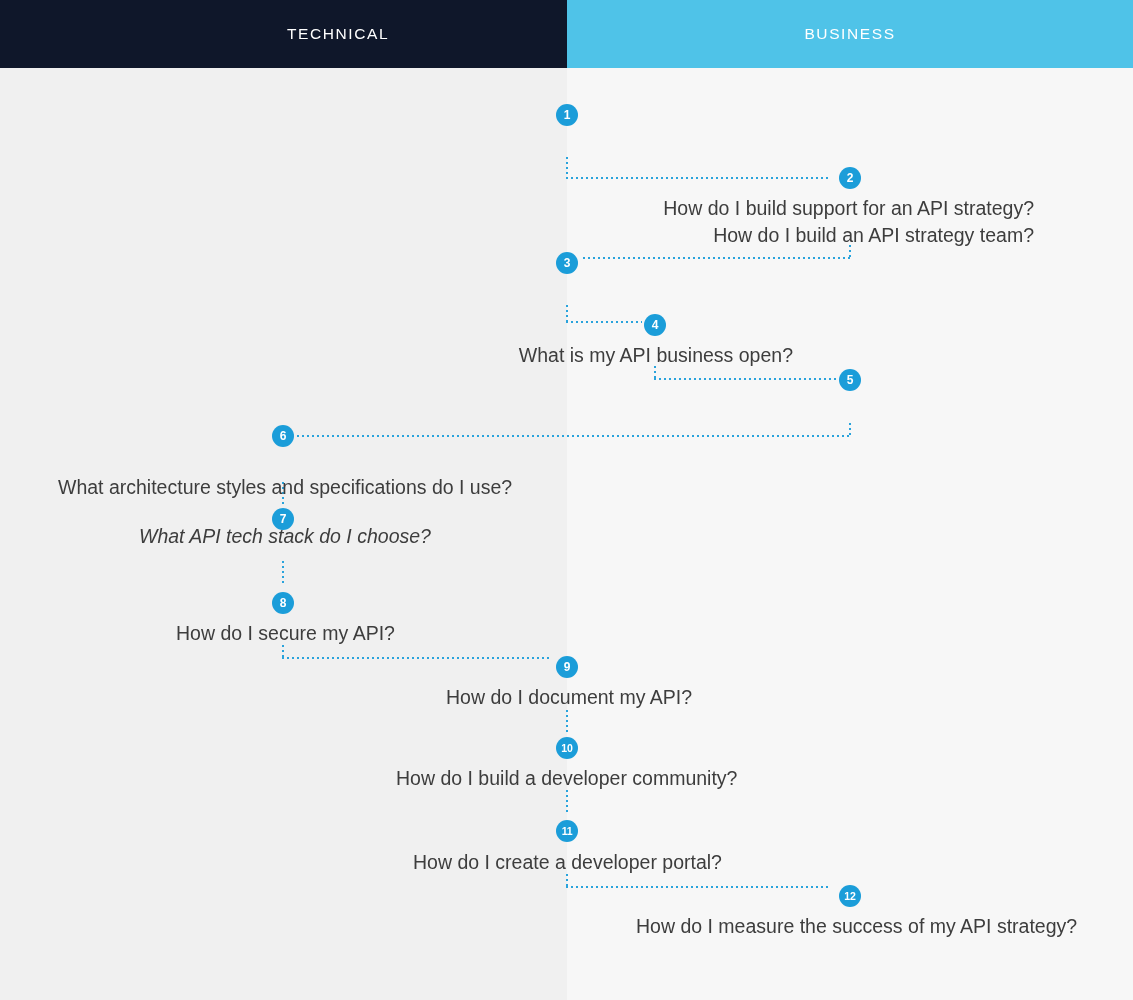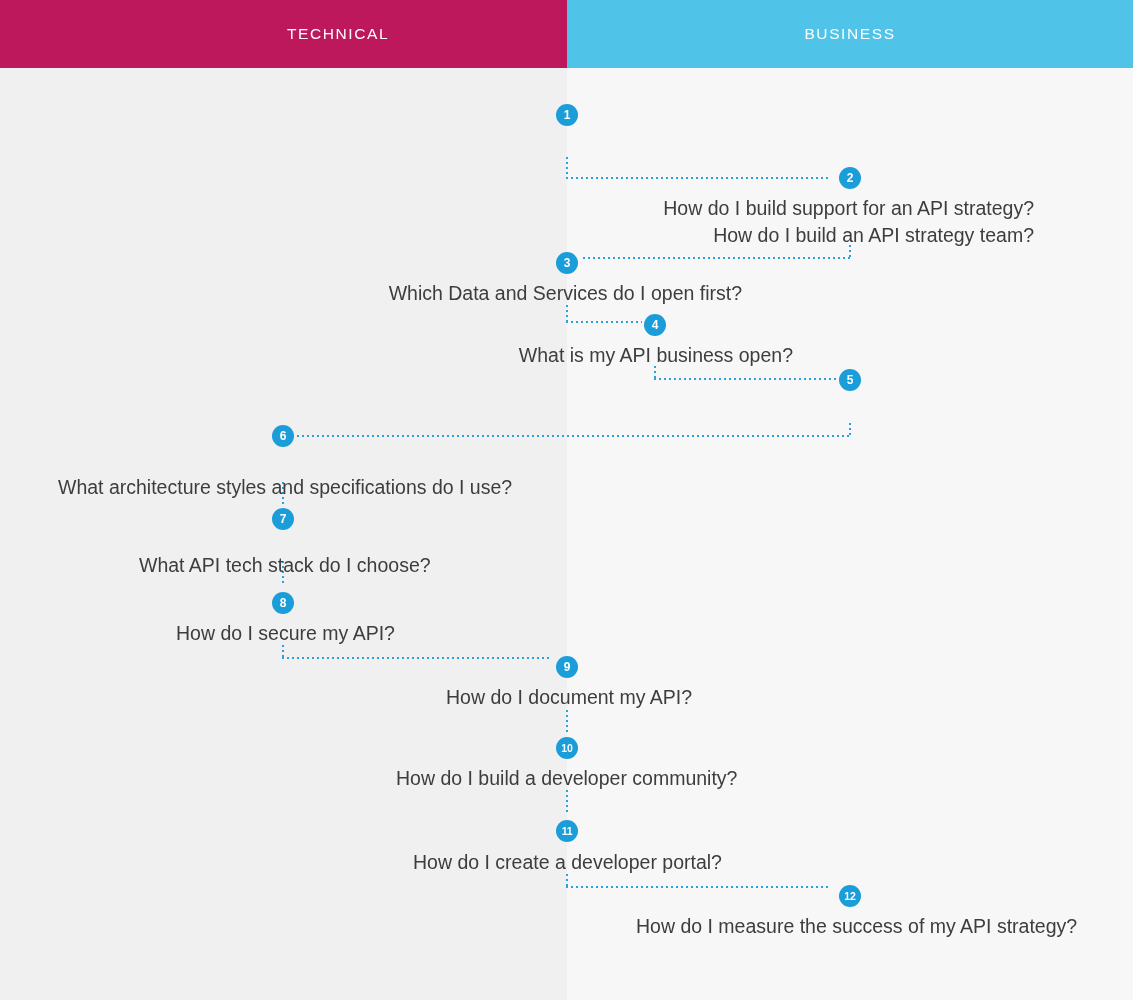--- a/index.html
+++ b/index.html
@@ -42,21 +42,21 @@
     position: absolute;
     top: 0;
     height: 68px;
     display: flex;
     align-items: center;
     justify-content: center;
   }
   .header-technical {
     left: 0;
     width: 676px;
-    background: #be185d;
+    background: #0f172a;
   }
   .header-business {
     left: 567px;
     width: 566px;
     background: #4fc3e8;
   }
   .header-label {
     color: #ffffff;
     font-size: 15.5px;
     letter-spacing: 1.6px;
@@ -190,34 +190,31 @@
   <div class="badge wide" style="left:839px; top:885px;justify-content:center;">
       <span>12</span>
     </div>
 
 
   <div class="row align-right" style="left:0; width:1034px; top:195px;">
     <span class="row-line">How do I build support for an API strategy?</span>
     <span class="row-line">How do I build an API strategy team?</span>
   </div>
 
-  <div class="row align-right" style="left:0; width:742px; top:280px;">
-    <span class="row-line">Which Data and Services do I open first?</span>
-  </div>
 
   <div class="row align-right" style="left:0; width:793px; top:342px;">
     <span class="row-line">What is my API business open?</span>
   </div>
 
 
   <div class="row align-left" style="left:58px; width:900px; top:474px;">
     <span class="row-line">What architecture styles and specifications do I use?</span>
   </div>
 
-  <div class="row align-left" style="left:139px; width:900px; top:552px;">
+  <div class="row align-left" style="left:139px; width:900px; top:523px;font-style:italic;">
     <span class="row-line">What API tech stack do I choose?</span>
   </div>
 
   <div class="row align-left" style="left:176px; width:900px; top:620px;">
     <span class="row-line">How do I secure my API?</span>
   </div>
 
   <div class="row align-left" style="left:446px; width:900px; top:684px;">
     <span class="row-line">How do I document my API?</span>
   </div>

